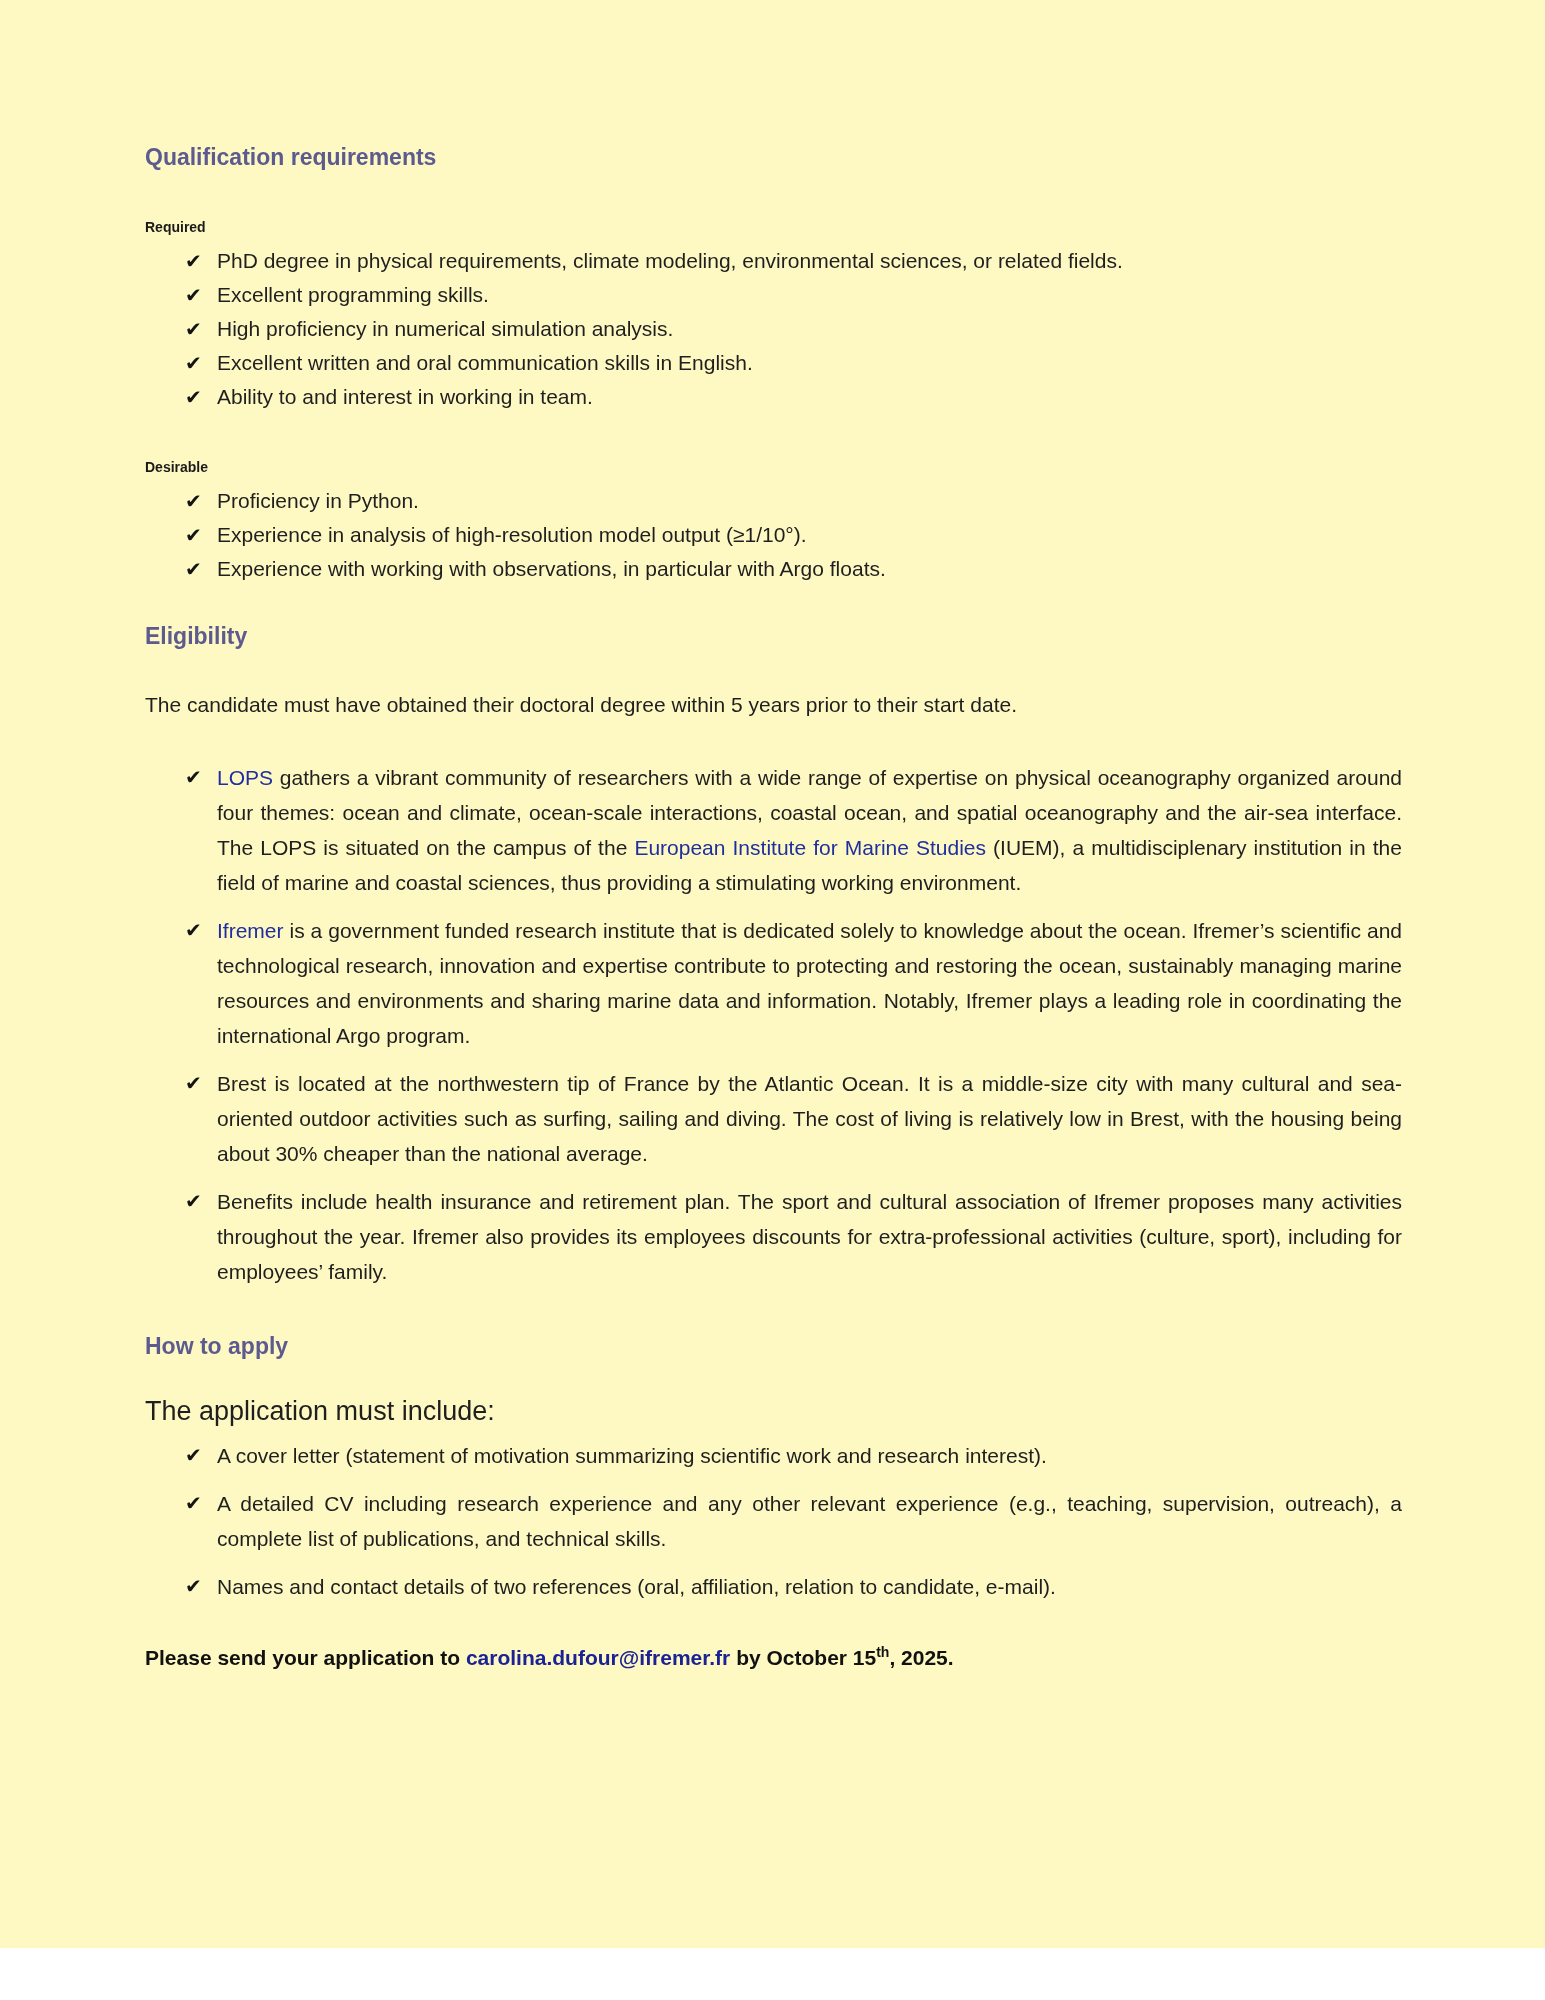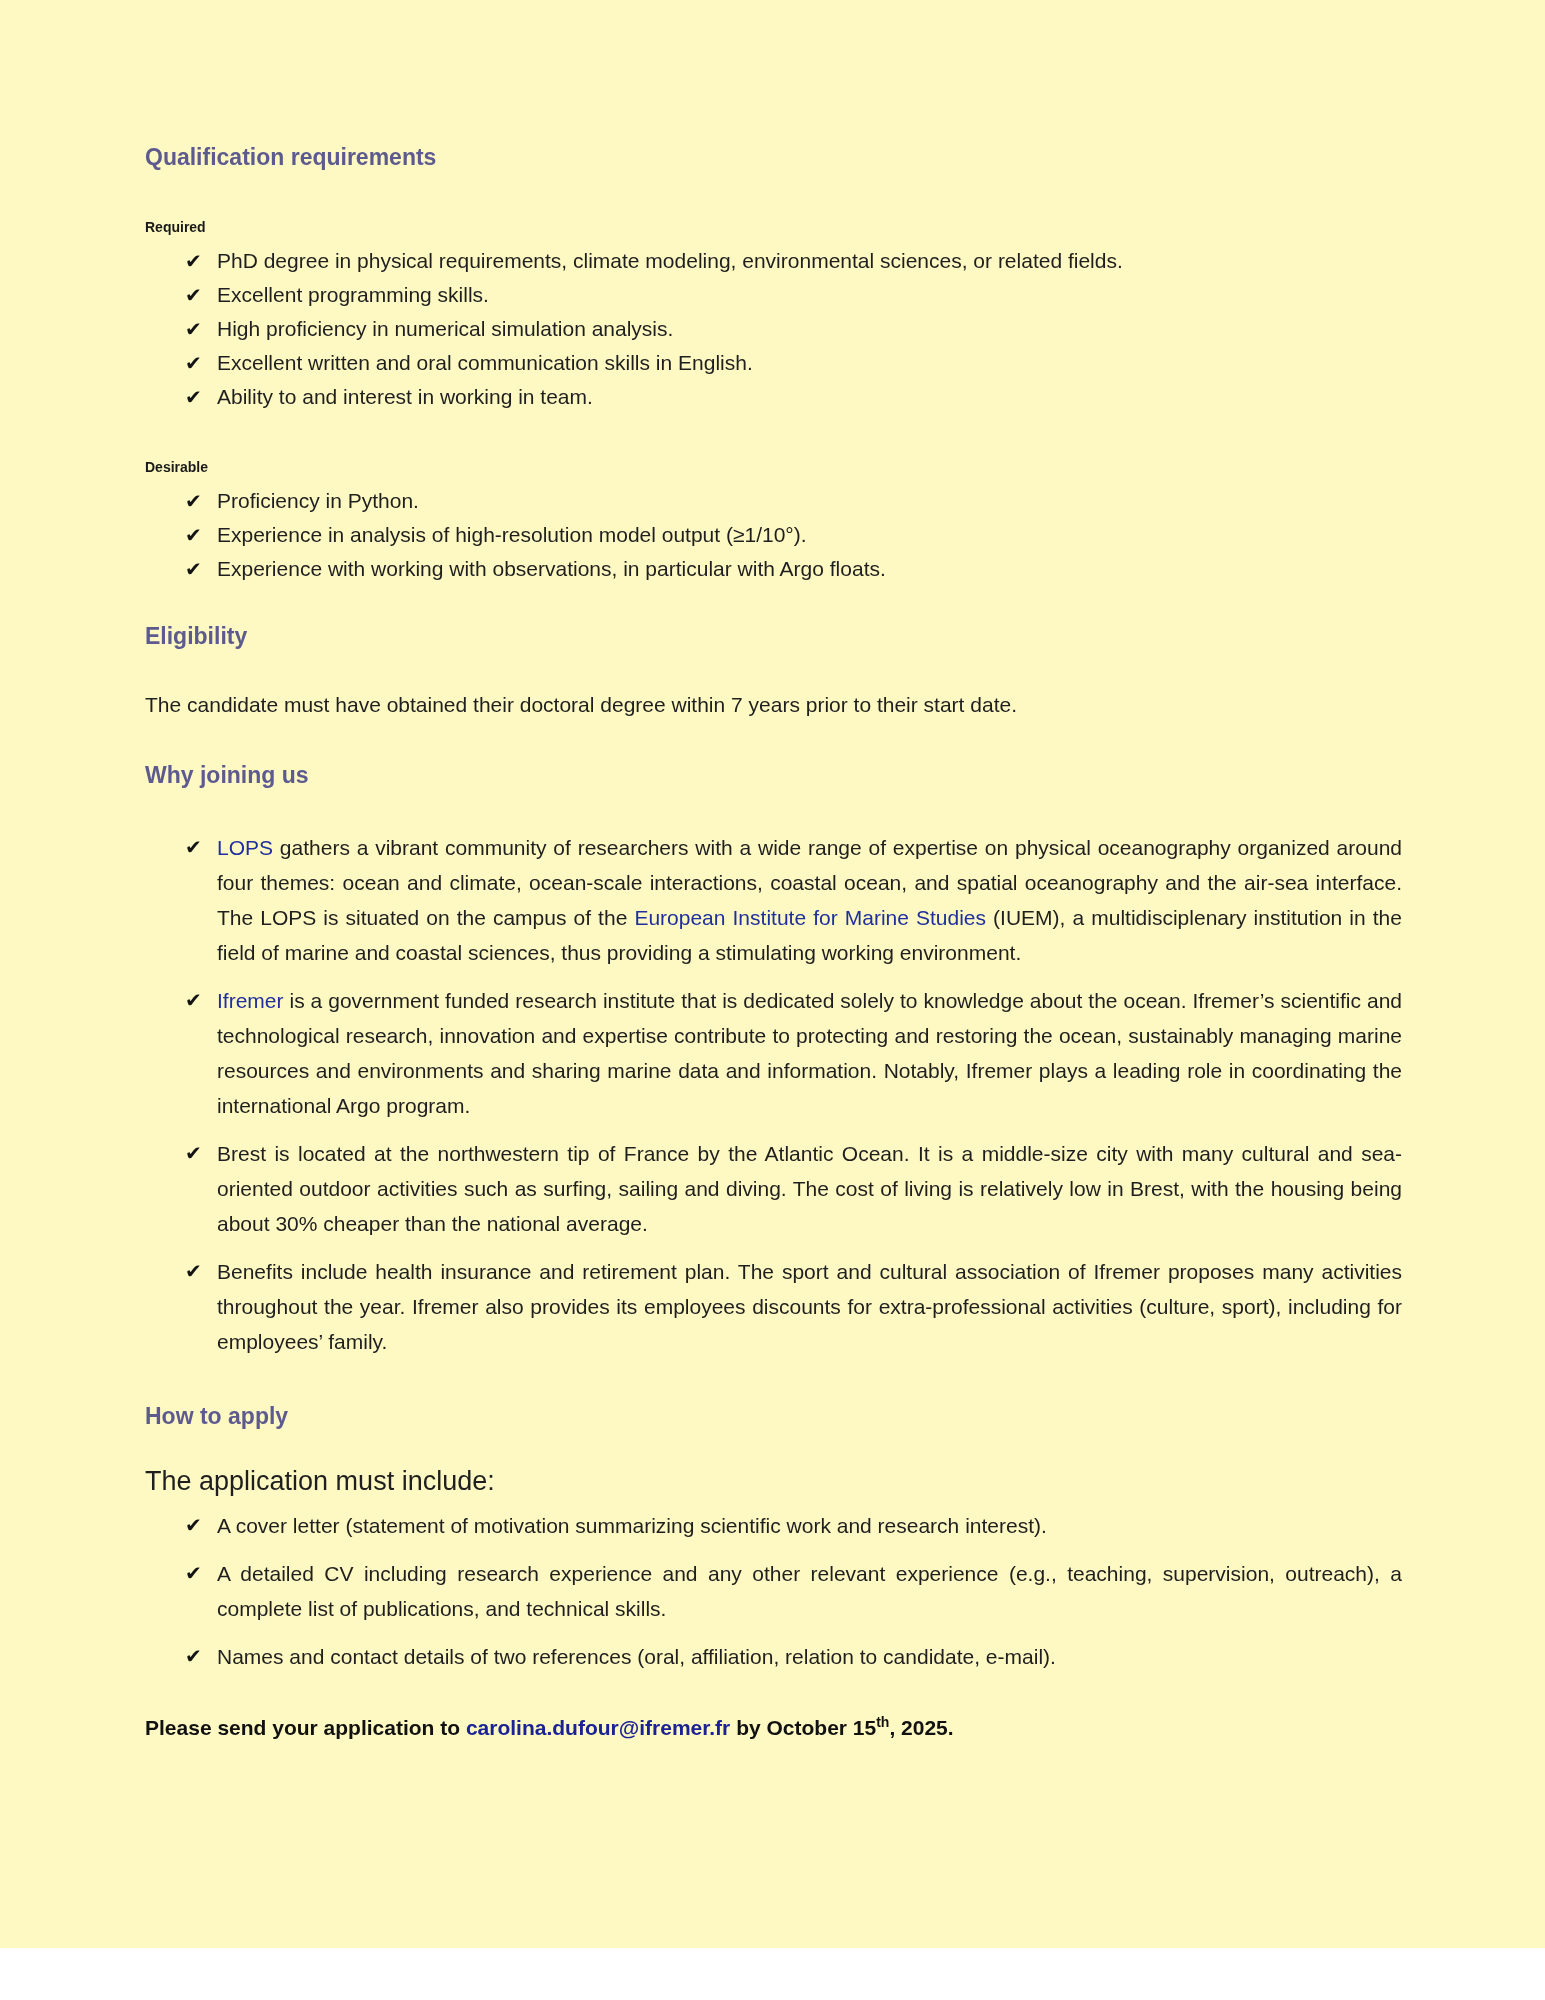--- a/index.html
+++ b/index.html
@@ -121,23 +121,22 @@
       <span class="check">✔</span>
       <div class="li-text">Experience in analysis of high-resolution model output (≥1/10°).</div>
     </div>
     <div class="li">
       <span class="check">✔</span>
       <div class="li-text">Experience with working with observations, in particular with Argo floats.</div>
     </div>
   </div>
 
   <h2 class="h-purple mt-sec-sm">Eligibility</h2>
-  <p class="body-text">The candidate must have obtained their doctoral degree within 7 years prior to their start date.</p>
+  <p class="body-text">The candidate must have obtained their doctoral degree within 5 years prior to their start date.</p>
 
-  <h2 class="h-purple mt-sec">Why joining us</h2>
   <div class="para-list">
     <div class="li">
       <span class="check">✔</span>
       <div class="li-text just"><a class="lnk">LOPS</a><span> gathers a vibrant community of researchers with a wide range of expertise on physical oceanography organized around four themes: ocean and climate, ocean-scale interactions, coastal ocean, and spatial oceanography and the air-sea interface. The LOPS is situated on the campus of the </span><a class="lnk">European Institute for Marine Studies</a><span> (IUEM), a multidisciplenary institution in the field of marine and coastal sciences, thus providing a stimulating working environment.</span></div>
     </div>
     <div class="li">
       <span class="check">✔</span>
       <div class="li-text just"><a class="lnk">Ifremer</a><span> is a government funded research institute that is dedicated solely to knowledge about the ocean. Ifremer’s scientific and technological research, innovation and expertise contribute to protecting and restoring the ocean, sustainably managing marine resources and environments and sharing marine data and information. Notably, Ifremer plays a leading role in coordinating the international Argo program.</span></div>
     </div>
     <div class="li">

